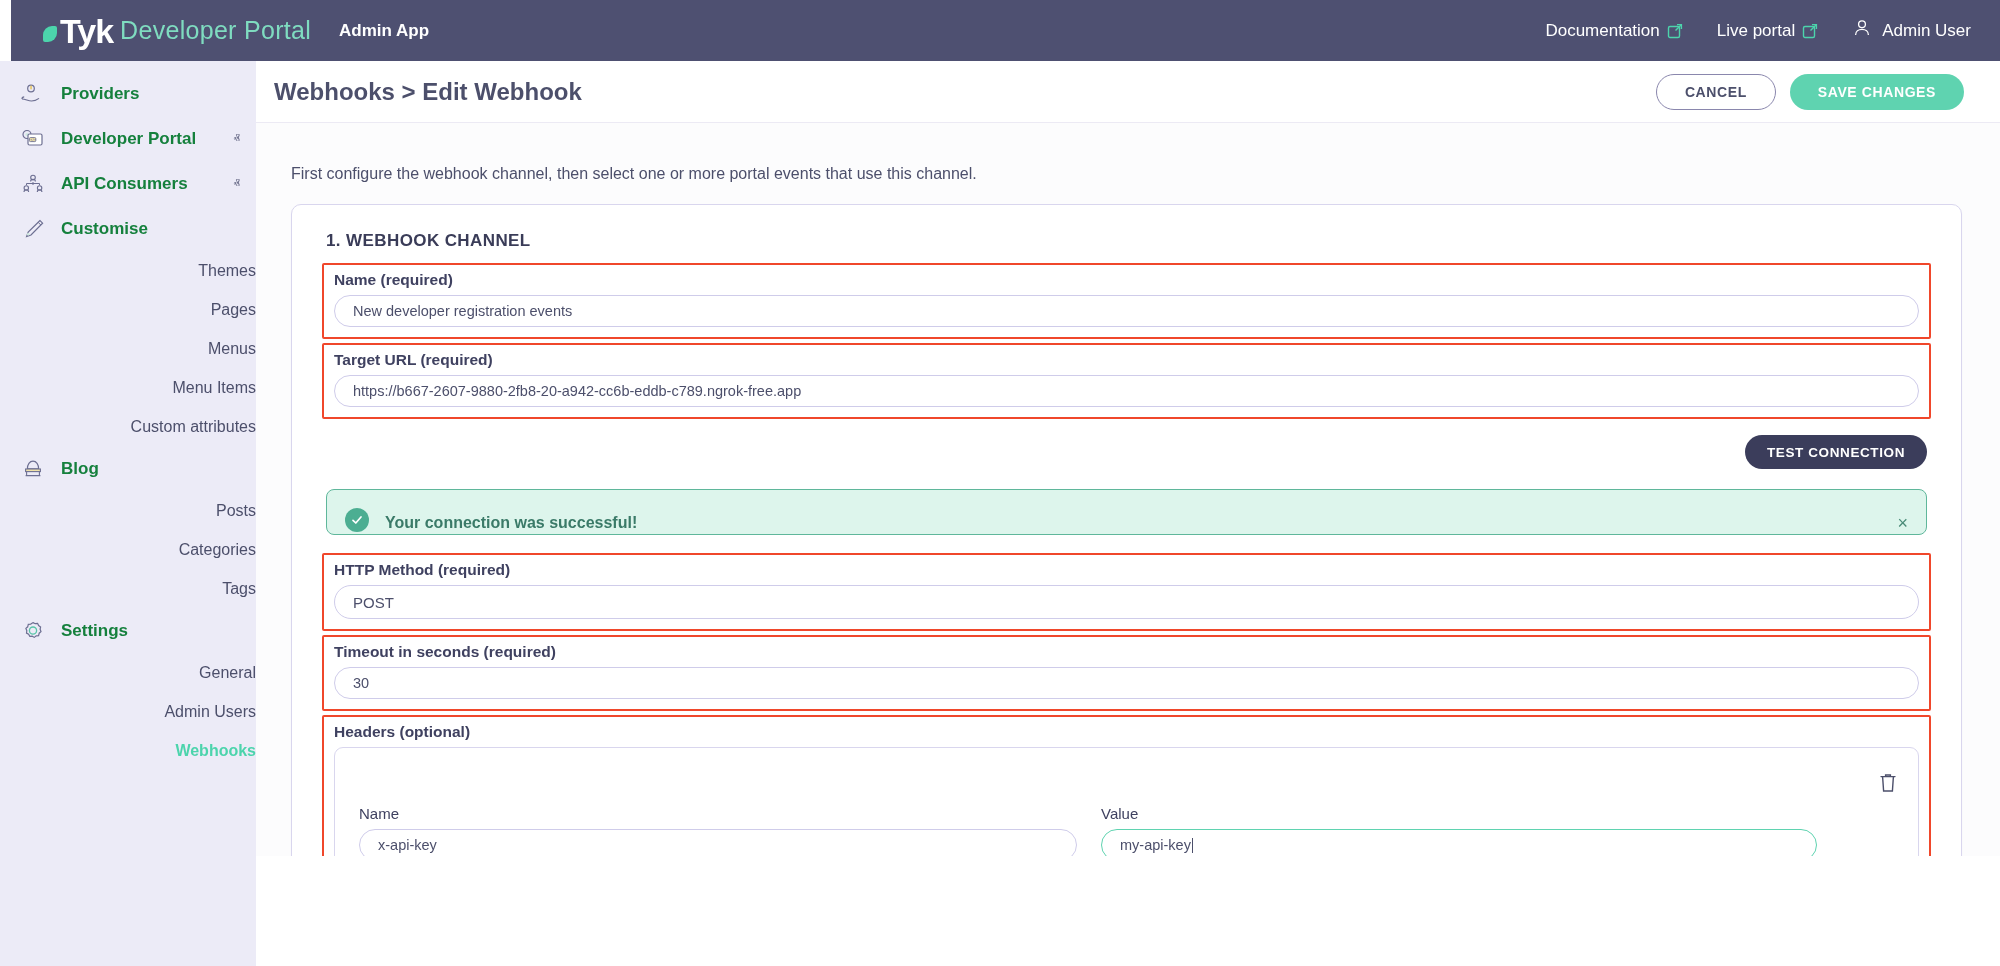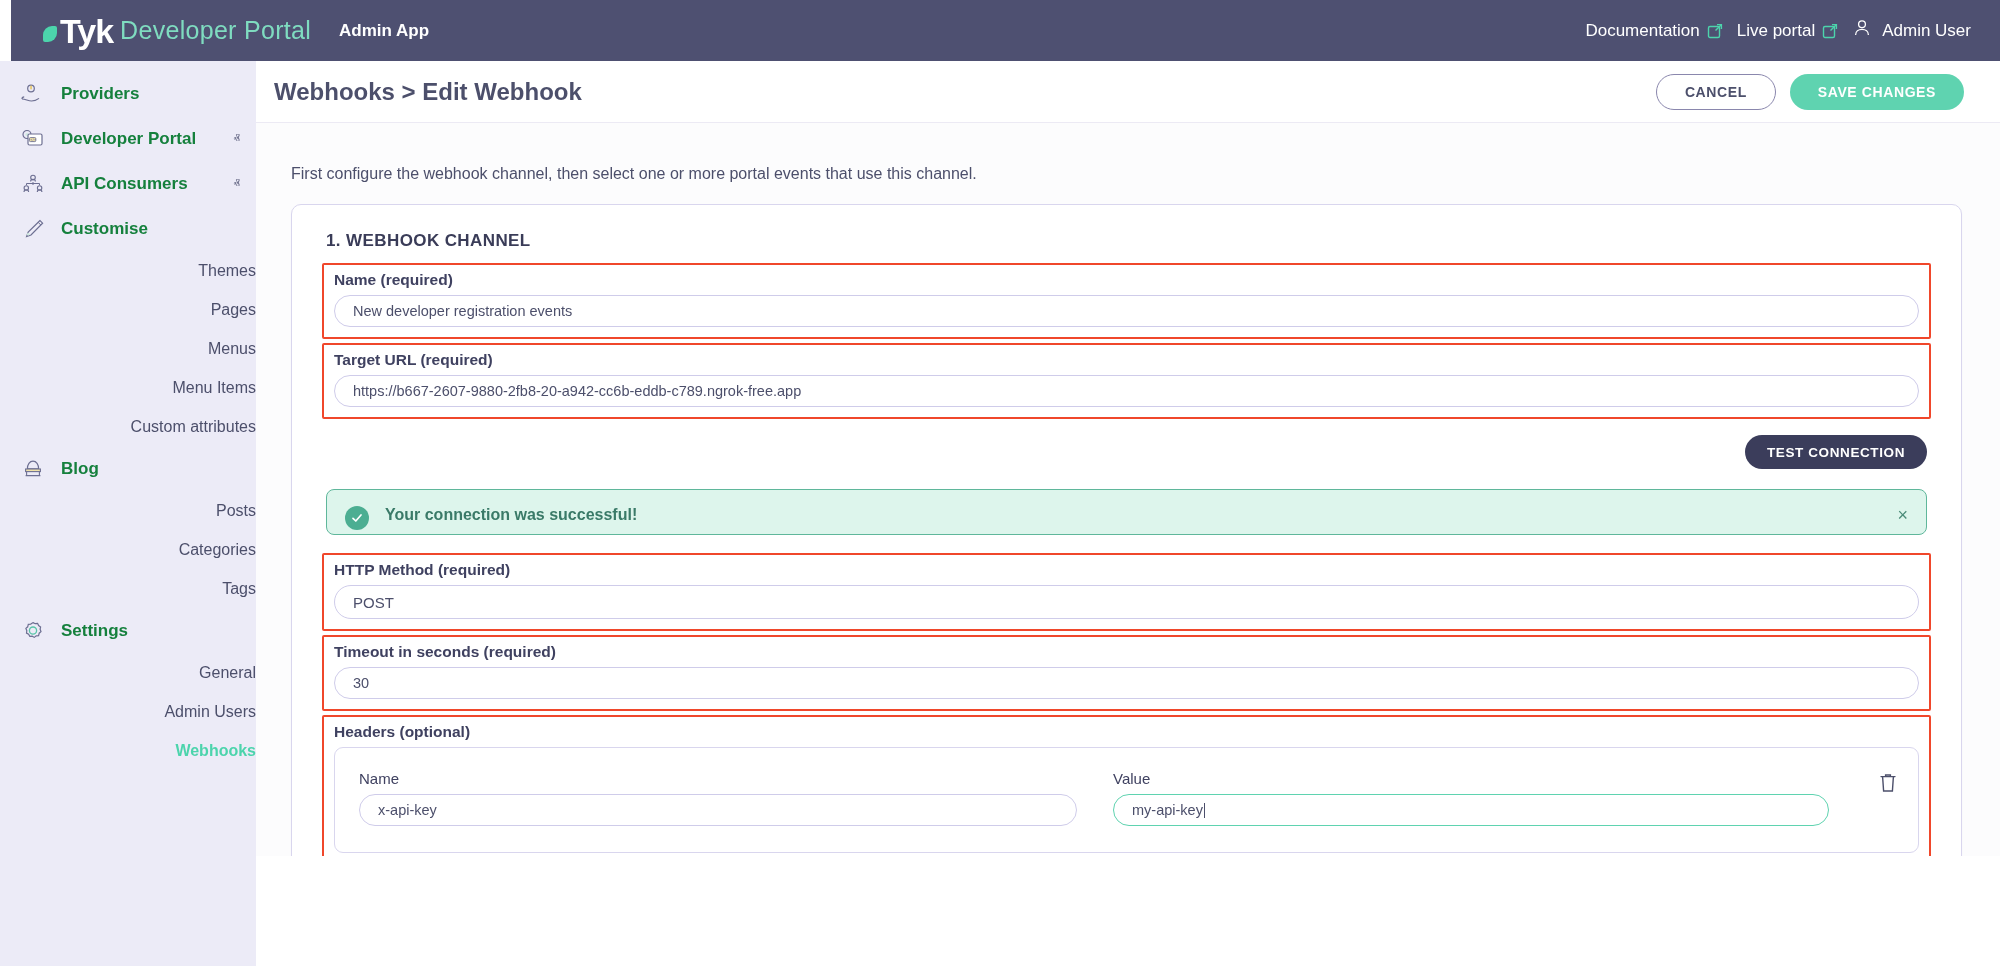--- a/index.html
+++ b/index.html
@@ -26,21 +26,21 @@
   }
   .logo-tyk{
     color:#ffffff; font-size:34px; font-weight:bold; letter-spacing:-1px;
     line-height:1; font-family:"Liberation Sans", sans-serif;
   }
   .logo-dev{
     color:#7fdcc0; font-size:25px; letter-spacing:.3px; line-height:1; margin-left:4px;
   }
   .admin-app{ color:#fff; font-size:17px; font-weight:bold; margin-left:14px; }
 
-  .topright{ margin-left:auto; display:flex; align-items:center; gap:14px; margin-right:30px; }
+  .topright{ margin-left:auto; display:flex; align-items:center; gap:34px; margin-right:30px; }
   .tr-link{ color:#fff; font-size:17px; display:flex; align-items:center; gap:7px; cursor:pointer; }
   .ext-ico{ width:16px; height:16px; display:inline-block; position:relative; }
   .ext-ico svg{ display:block; }
   .user-chunk{ display:flex; align-items:center; gap:10px; color:#fff; font-size:17px; cursor:pointer; }
 
   
   .sidebar{
     position:absolute; left:0; top:61px; width:256px; height:905px;
     background:#ecebf7; overflow:hidden;
   }
@@ -106,33 +106,33 @@
 
   .testrow{ display:flex; justify-content:flex-end; margin:16px 4px 0 0; }
   .btn-test{
     background:#3b3d5b; color:#fff; border-radius:20px; height:34px; padding:0 22px;
     font-size:13.5px; font-weight:bold; letter-spacing:.6px; display:flex; align-items:center;
     cursor:pointer;
   }
 
   .alert{
     margin:20px 4px 0 4px; background:#ddf5ec; border:1px solid #5fb79b; border-radius:8px;
-    height:46px; display:flex; align-items:flex-start; padding:16px 18px;
+    height:46px; display:flex; align-items:flex-end; padding:2px 18px;
   }
   .alert .chk{
     width:24px; height:24px; border-radius:50%; background:#4cae92;
     display:flex; align-items:center; justify-content:center; flex:0 0 24px;
   }
   .alert .msg{ margin-left:16px; color:#3a7a68; font-size:16px; font-weight:bold; }
   .alert .x{ margin-left:auto; color:#4a8b78; font-size:18px; cursor:pointer; line-height:1; }
 
   .headers-box{
     border:1px solid #d9d6ee; border-radius:9px; padding:22px 24px 26px 24px; position:relative;
   }
-  .hdr-grid{ display:flex; gap:36px; align-items:flex-end; }
+  .hdr-grid{ display:flex; gap:24px; align-items:flex-end;margin-top:35px; }
   .hdr-col-name{ width:718px; }
   .hdr-col-val{ width:716px; }
   .hdr-sublabel{ font-size:15px; color:#3f4160; margin-bottom:7px; }
   .trash{
     position:absolute; right:20px; top:24px; width:20px; height:22px; cursor:pointer;
   }
   .addlink{
     margin:20px 0 0 4px; display:flex; align-items:center; gap:5px;
     color:#3f4160; font-size:16px; font-weight:bold; text-decoration:underline; cursor:pointer;
   }

